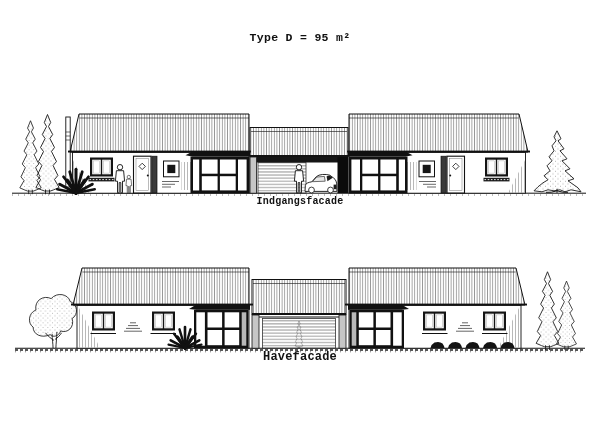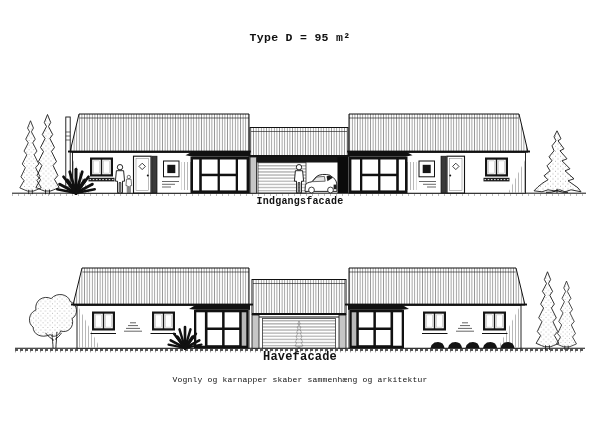--- a/index.html
+++ b/index.html
@@ -19,21 +19,20 @@
   .caption{top:375px;font-size:8px;font-weight:normal;letter-spacing:.2px;}
 </style>
 </head>
 <body>
 
 <div class="sheet">
 
   <div class="txt title">Type D = 95 m²</div>
   <div class="txt label-entrance">Indgangsfacade</div>
   <div class="txt label-garden">Havefacade</div>
-  <div class="txt caption">Vognly og karnapper skaber sammenhæng og arkitektur</div>
 
   <svg width="600" height="424" viewBox="0 0 600 424">
     <defs>
       <pattern id="vhatch" width="2.6" height="8" patternUnits="userSpaceOnUse">
         <path d="M1.3,0V8" stroke="#4d4d4d" stroke-width="0.55"></path>
       </pattern>
       <pattern id="hhatch" width="8" height="3.1" patternUnits="userSpaceOnUse">
         <path d="M0,1.5H8" stroke="#3f3f3f" stroke-width="0.6"></path>
       </pattern>
       <pattern id="dots" width="5" height="5" patternUnits="userSpaceOnUse">

